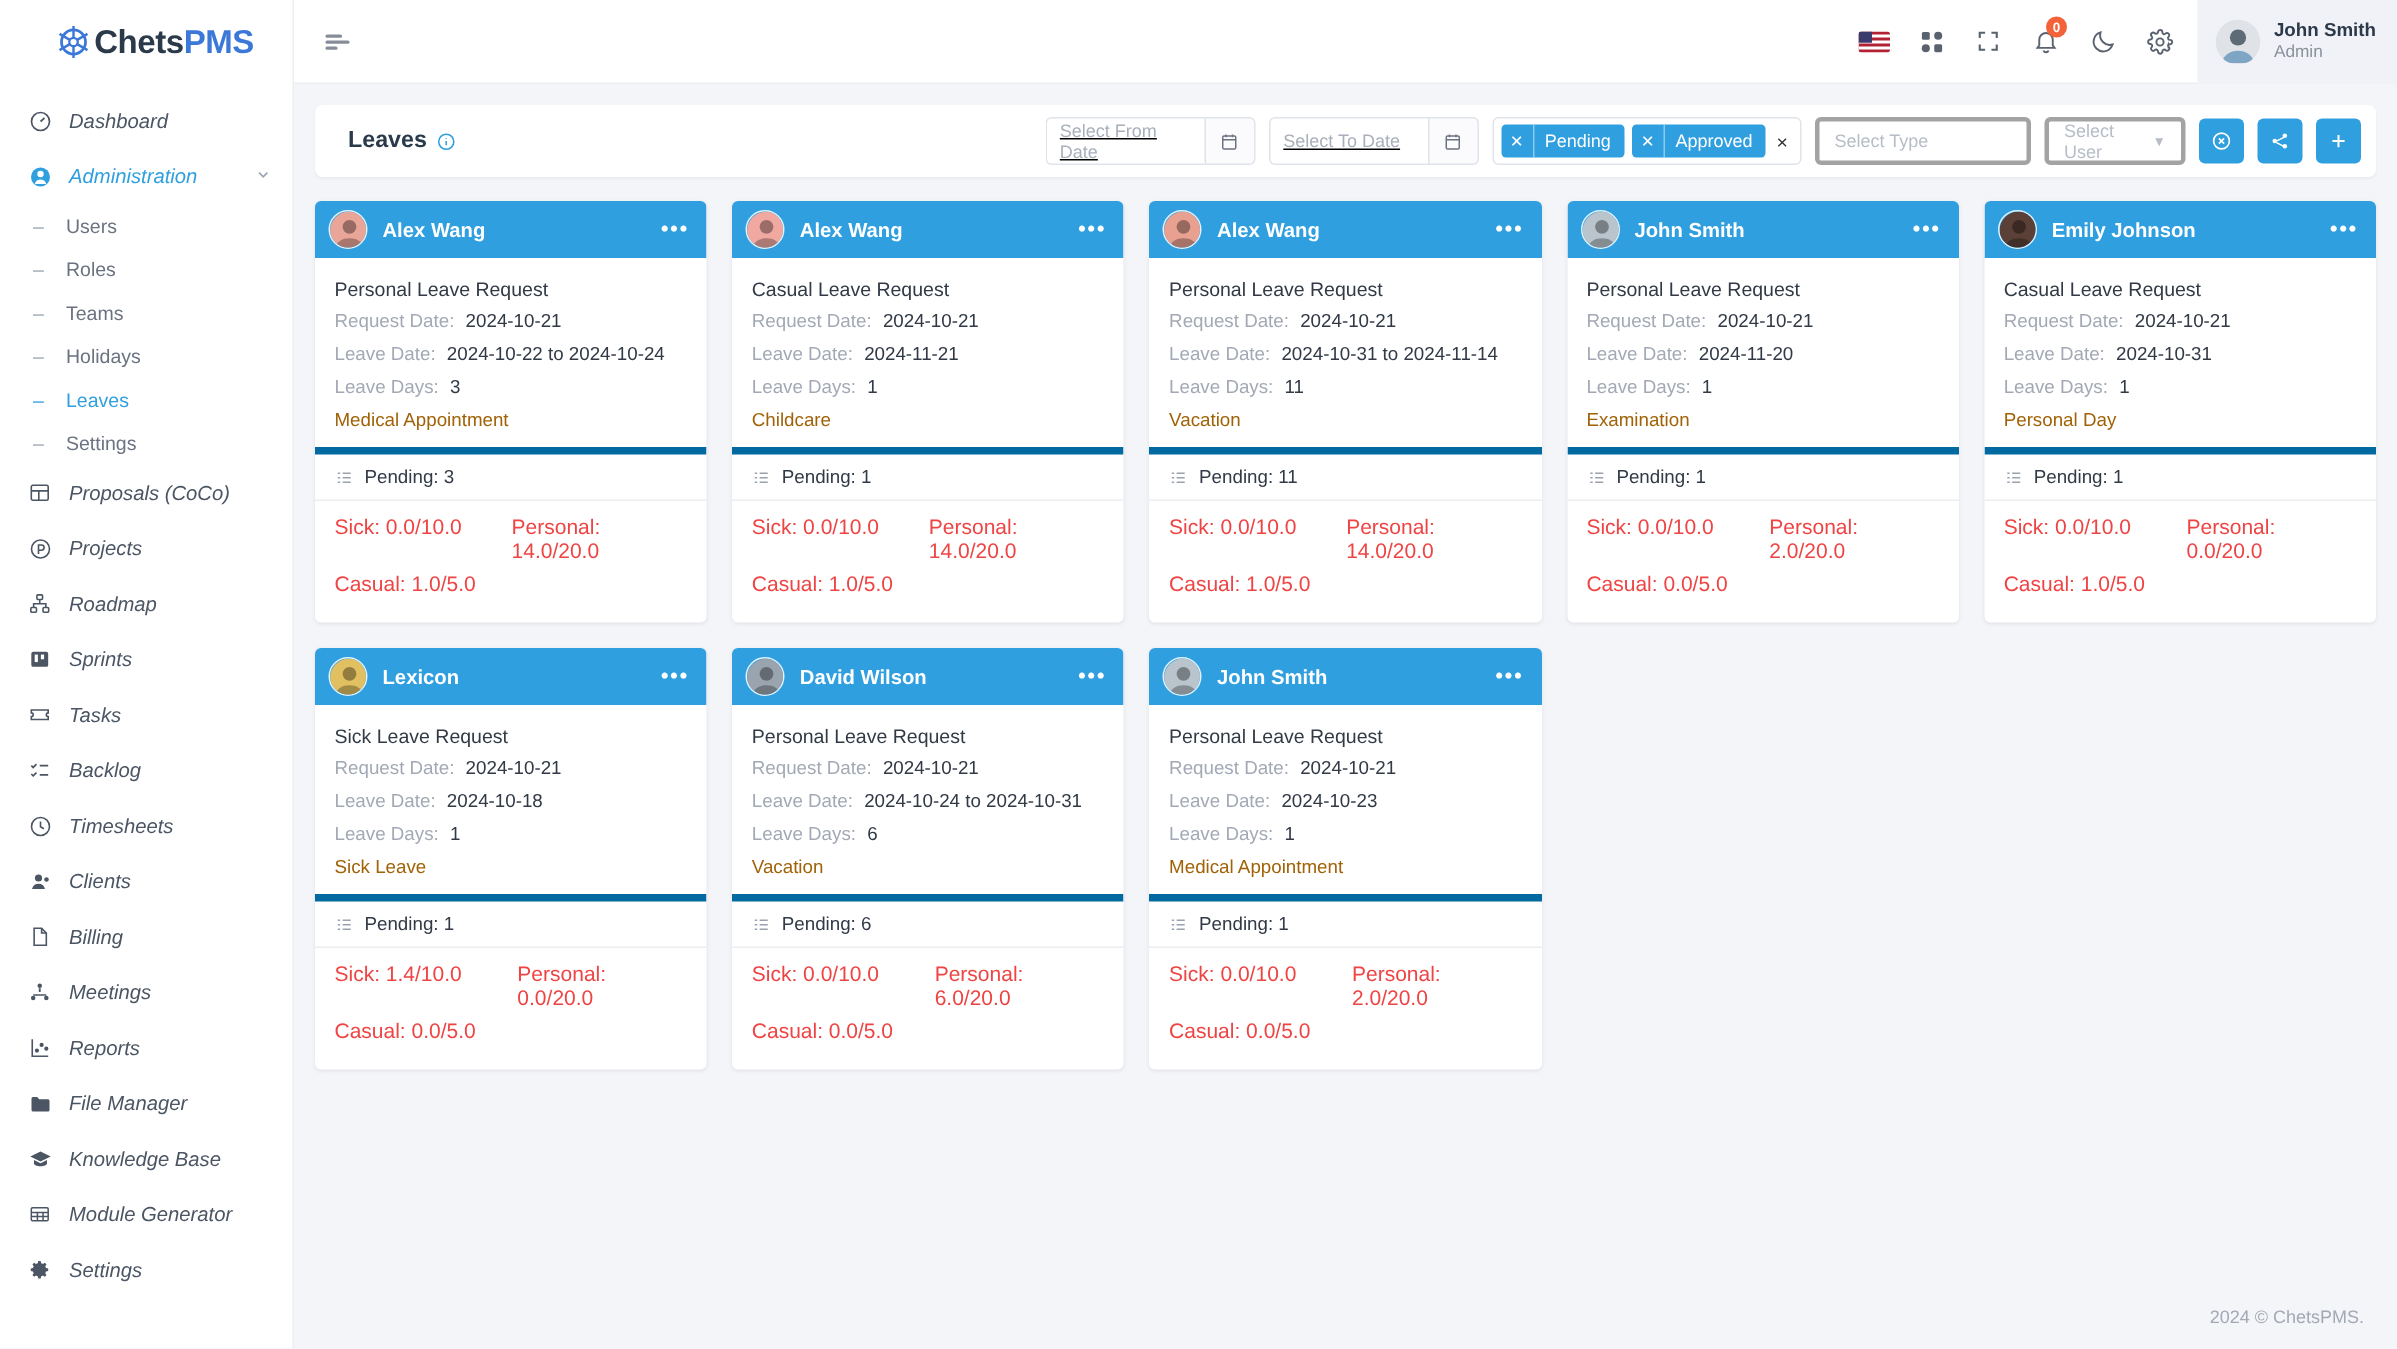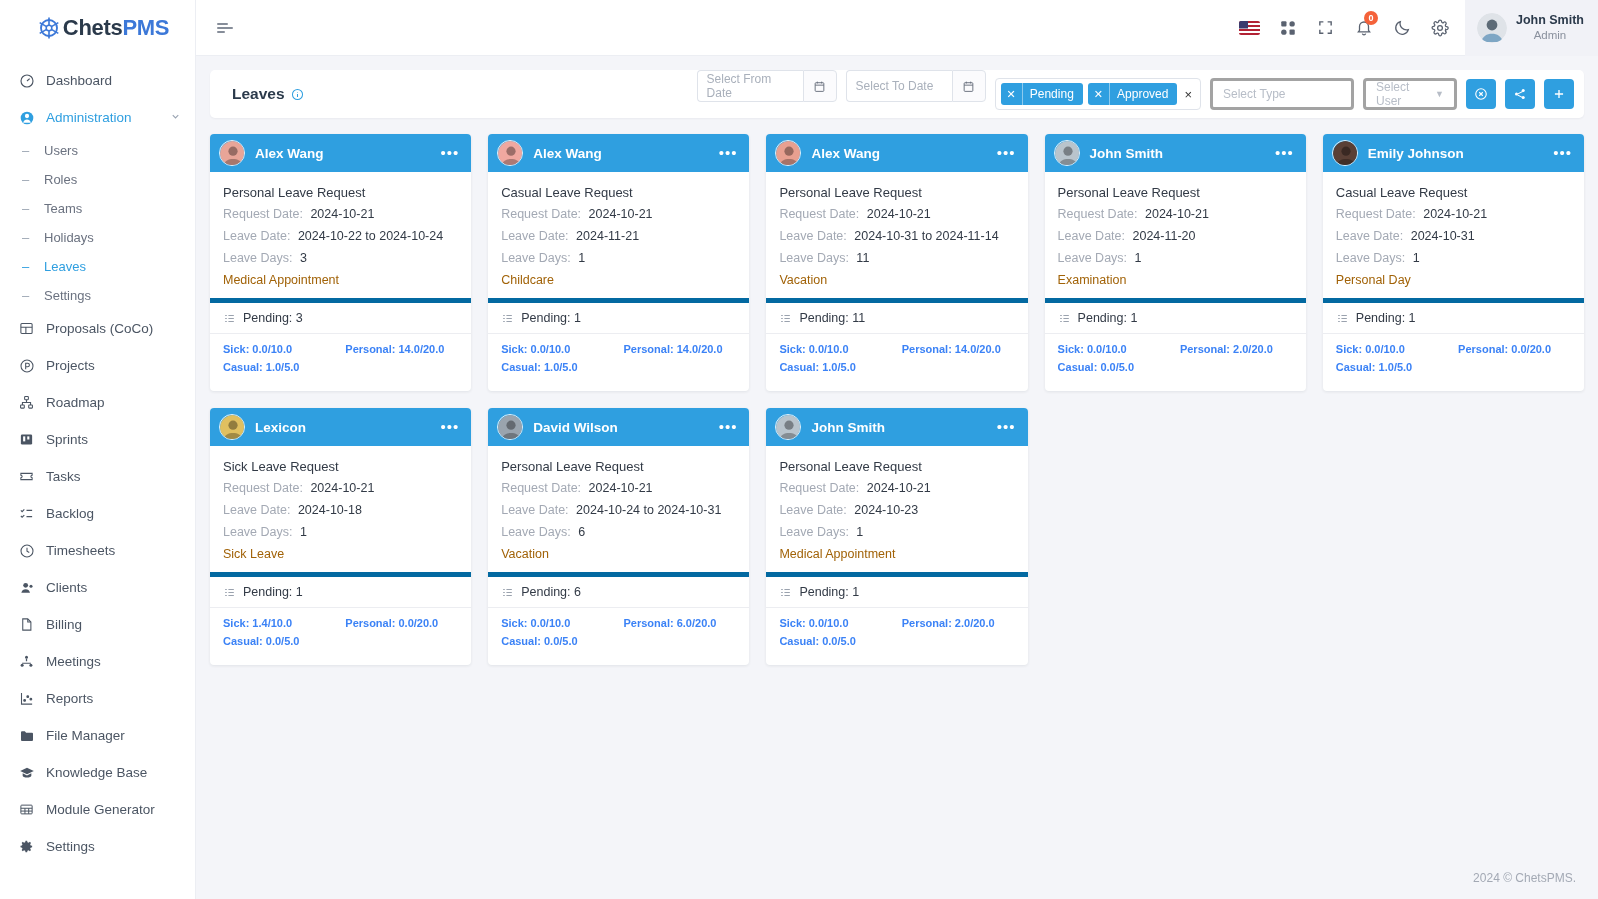--- a/index.html
+++ b/index.html
@@ -27,20 +27,21 @@
     font-size: 22px; font-weight: 700; color: #2b3a4b;
     letter-spacing: -0.3px;
   }
   .logo-text .pms { color: #3c78d8; }
   .nav { padding-top: 6px; overflow: hidden; }
   .nav-item {
     display: flex; align-items: center;
     height: 37px; padding-left: 18px;
     font-size: 13.5px; color: #4b5563; cursor: pointer;
     position: relative;
+    font-style: italic;
   }
   .nav-item .ico {
     width: 17px; height: 17px; margin-right: 11px;
     display: flex; align-items: center; justify-content: center;
     color: #4b5563; flex: 0 0 17px;
   }
   .nav-item.active { color: #2f9fe0; }
   .nav-item.active .ico { color: #2f9fe0; }
   .nav-item .chev { margin-left: auto; margin-right: 14px; color: #9aa4b2; }
   .subnav-item {
@@ -81,38 +82,38 @@
   .profile {
     display: flex; align-items: center; height: 56px;
     padding: 0 14px 0 12px; background: #f1f2f7; margin-left: 6px;
     cursor: pointer; min-width: 116px;
   }
   .avatar {
     width: 30px; height: 30px; border-radius: 50%;
     margin-right: 9px; flex: 0 0 30px; overflow: hidden;
   }
   .profile-name { font-size: 12.5px; color: #2b3a4b; font-weight: 600; line-height: 15px; }
-  .profile-role { font-size: 11.5px; color: #8a919e; line-height: 14px; text-align: center; }
+  .profile-role { font-size: 11.5px; color: #8a919e; line-height: 14px; }
 
   
   .content { flex: 1 1 auto; padding: 14px 14px 0 14px; overflow: hidden; }
 
   .toolbar {
     background: #fff; border-radius: 5px; height: 48px;
     display: flex; align-items: center; padding: 0 10px 0 22px;
     box-shadow: 0 1px 2px rgba(30,40,60,.05);
   }
   .toolbar-title {
     font-size: 15.5px; font-weight: 600; color: #2b3a4b;
     display: flex; align-items: center;
   }
   .info-icon { margin-left: 6px; color: #2f9fe0; display:flex; }
   .toolbar-controls { margin-left: auto; display: flex; align-items: center; gap: 9px; }
 
-  .date-group { display: flex; height: 48px; }
+  .date-group { display: flex; height: 32px; text-decoration: underline; }
   .date-input {
     width: 106px; height: 32px; border: 1px solid #dfe3ea;
     border-right: none; border-radius: 4px 0 0 4px;
     font-size: 12px; color: #a9b0bb; padding: 0 9px;
     display: flex; align-items: center; background: #fff;
     font-family: "Liberation Sans", sans-serif;
   }
   .date-btn {
     width: 34px; height: 32px; border: 1px solid #dfe3ea;
     border-radius: 0 4px 4px 0; background: #fbfbfd;
@@ -176,21 +177,21 @@
   .meta-row { font-size: 12.5px; margin-bottom: 7px; line-height: 15px; }
   .meta-label { color: #a3a9b4; }
   .meta-val { color: #323a46; margin-left: 4px; }
   .reason { font-size: 12.5px; color: #a16207; }
   .card-status {
     border-top: 5px solid #0369a1; padding: 8px 13px;
     display: flex; align-items: center; font-size: 12.5px; color: #323a46;
   }
   .status-ico { margin-right: 7px; color: #9aa2ae; display:flex; }
   .card-foot { border-top: 1px solid #ecedf1; padding: 9px 13px 12px 13px; }
-  .bal-row { display: flex; font-size: 11px; color: #3b82f6; margin-bottom: 6px; font-weight: bold; }
+  .bal-row { display: flex; font-size: 14px; color: #ef4444; margin-bottom: 6px; }
   .bal-row span:first-child { width: 52%; }
 
   .footer {
     height: 42px; display: flex; align-items: center; justify-content: flex-end;
     padding-right: 22px; font-size: 12px; color: #a3a9b4;
   }
 </style>
 </head>
 <body>
 

